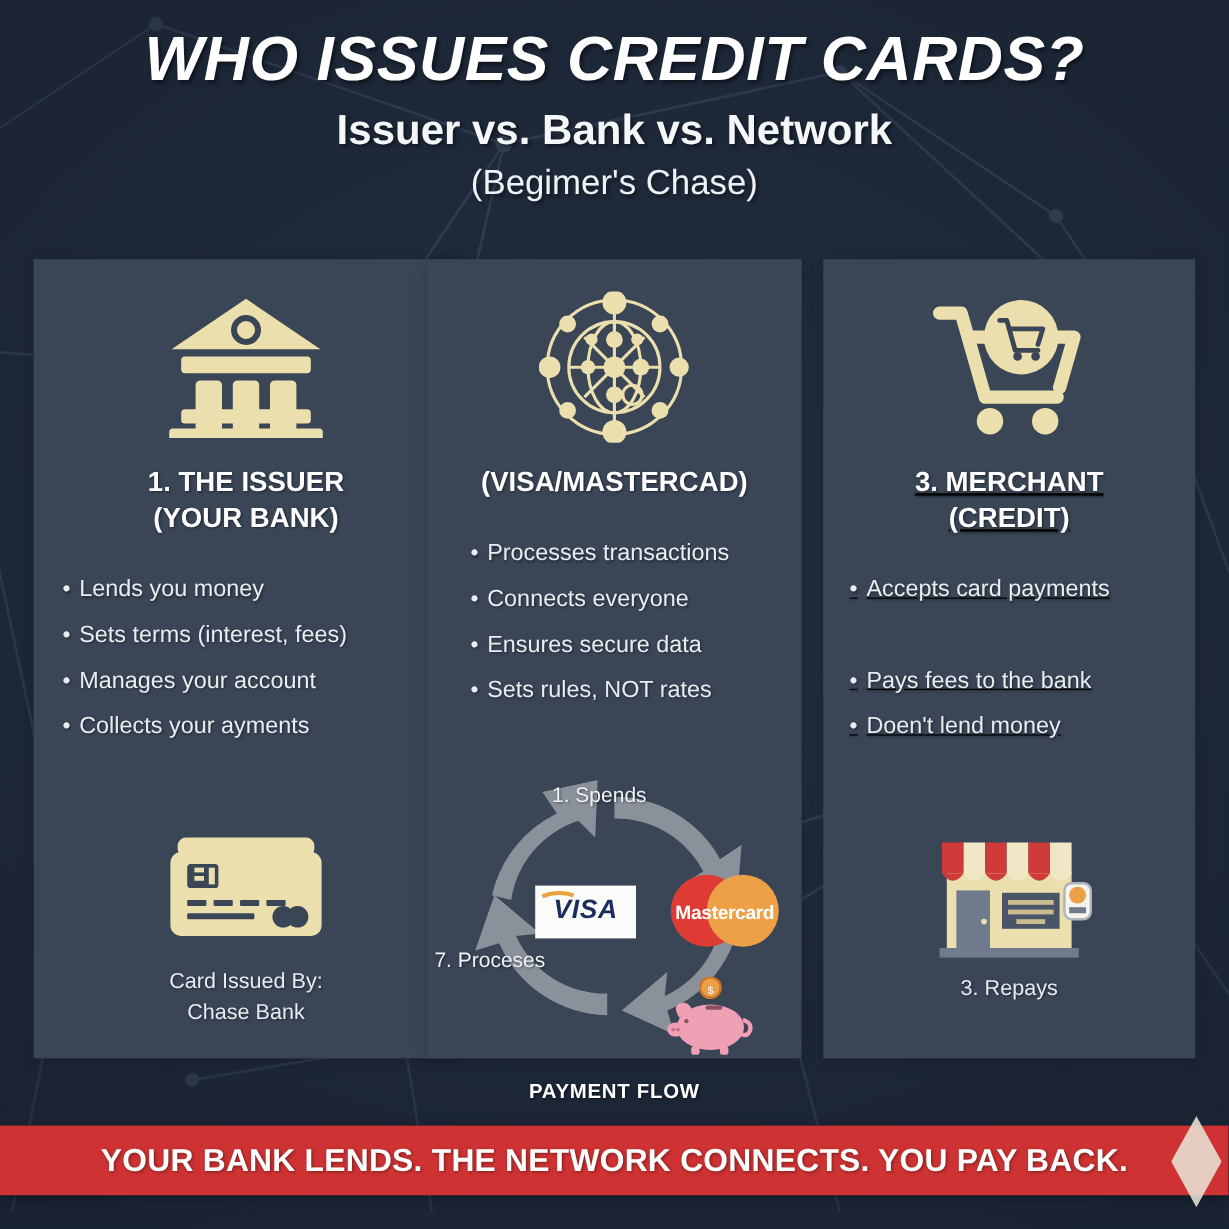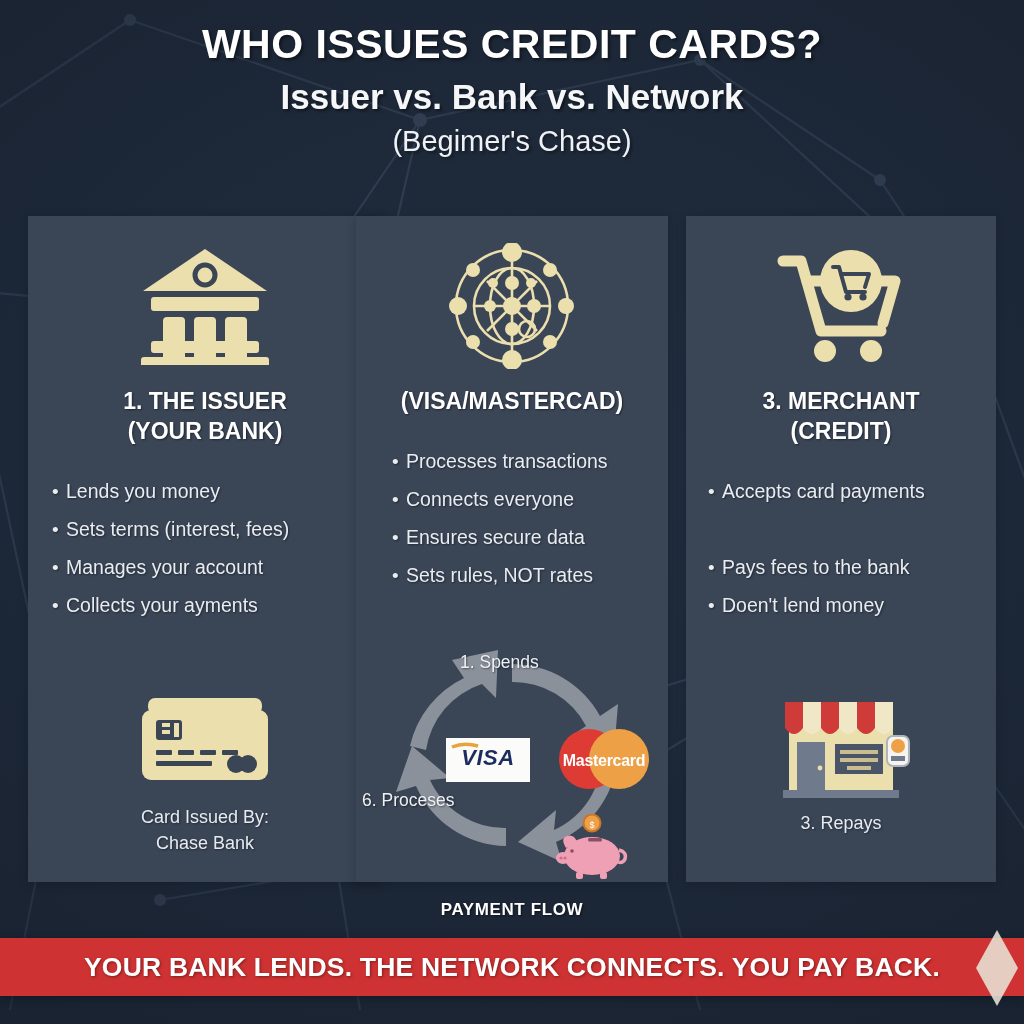--- a/index.html
+++ b/index.html
@@ -32,26 +32,27 @@
 
   
   .header {
     position: absolute;
     top: 0; left: 0; right: 0;
     z-index: 3;
     text-align: center;
     padding-top: 22px;
   }
   .title-main {
-    font-size: 41px;
+    font-size: 52px;
     font-weight: bold;
     letter-spacing: 0.5px;
     color: #ffffff;
     text-shadow: 2px 2px 3px rgba(0,0,0,0.45);
     line-height: 1.1;
+    font-style: italic;
   }
   .title-sub {
     font-size: 35px;
     font-weight: bold;
     color: #f4f6f8;
     margin-top: 11px;
     text-shadow: 2px 2px 3px rgba(0,0,0,0.45);
     line-height: 1.1;
   }
   .title-tert {
@@ -65,21 +66,21 @@
 
   
   .panel {
     position: absolute;
     z-index: 2;
     background: #3a4556;
     box-shadow: 0 2px 10px rgba(0,0,0,0.18);
   }
   #panel-1 { left: 28px;  top: 216px; width: 354px; height: 666px; }
   #panel-2 { left: 356px; top: 216px; width: 312px; height: 666px; }
-  #panel-3 { left: 686px; top: 216px; width: 310px; height: 666px; }
+  #panel-3 { left: 686px; top: 216px; width: 310px; height: 666px; text-decoration: underline; }
 
   .icon-zone {
     height: 160px;
     display: flex;
     align-items: center;
     justify-content: center;
     padding-top: 10px;
   }
   .panel-head {
     text-align: center;
@@ -347,21 +348,21 @@
       <svg width="312" height="236" viewBox="0 0 312 236" style="position:absolute;left:0;top:0;">
         <g fill="#8b919b">
           <path d="M156 18 A100 100 0 0 1 244 70 L262 58 L258 106 L212 92 L230 80 A82 82 0 0 0 156 36 Z"></path>
           <path d="M262 104 A100 100 0 0 1 200 196 L206 216 L162 196 L200 164 L198 184 A82 82 0 0 0 246 108 Z"></path>
           <path d="M150 200 A100 100 0 0 1 60 140 L40 146 L56 100 L94 132 L74 134 A82 82 0 0 0 150 182 Z"></path>
           <path d="M54 100 A100 100 0 0 1 108 32 L96 14 L142 4 L140 52 L126 38 A82 82 0 0 0 70 104 Z"></path>
         </g>
       </svg>
 
       <div style="position:absolute; left:104px; top:6px; color:#eef1f5; font-size:17.5px; text-shadow:1px 1px 2px rgba(0,0,0,0.45);">1. Spends</div>
-      <div style="position:absolute; left:6px; top:144px; color:#eef1f5; font-size:17.5px; text-shadow:1px 1px 2px rgba(0,0,0,0.45);">6. Proceses</div>
+      <div style="position:absolute; left:6px; top:144px; color:#eef1f5; font-size:17.5px; text-shadow:1px 1px 2px rgba(0,0,0,0.45);">7. Proceses</div>
 
       <div style="position:absolute; left:62px; top:92px; width:84px; height:44px; background:#fbfbfa; display:flex; align-items:flex-start; justify-content:center;margin-left:28px;">
         <svg width="80" height="34" viewBox="0 0 80 34">
           <path d="M4 9 Q16 4 30 8" stroke="#e8a33d" stroke-width="3.4" fill="none"></path>
           <text x="40" y="27" text-anchor="middle" font-family="'Liberation Sans', sans-serif" font-size="22" font-weight="bold" font-style="italic" fill="#1b2c5e" letter-spacing="0.5">VISA</text>
         </svg>
       </div>
 
       <div style="position:absolute; left:156px; top:82px;margin-left:44px;">
         <svg width="96" height="62" viewBox="0 0 96 62">

